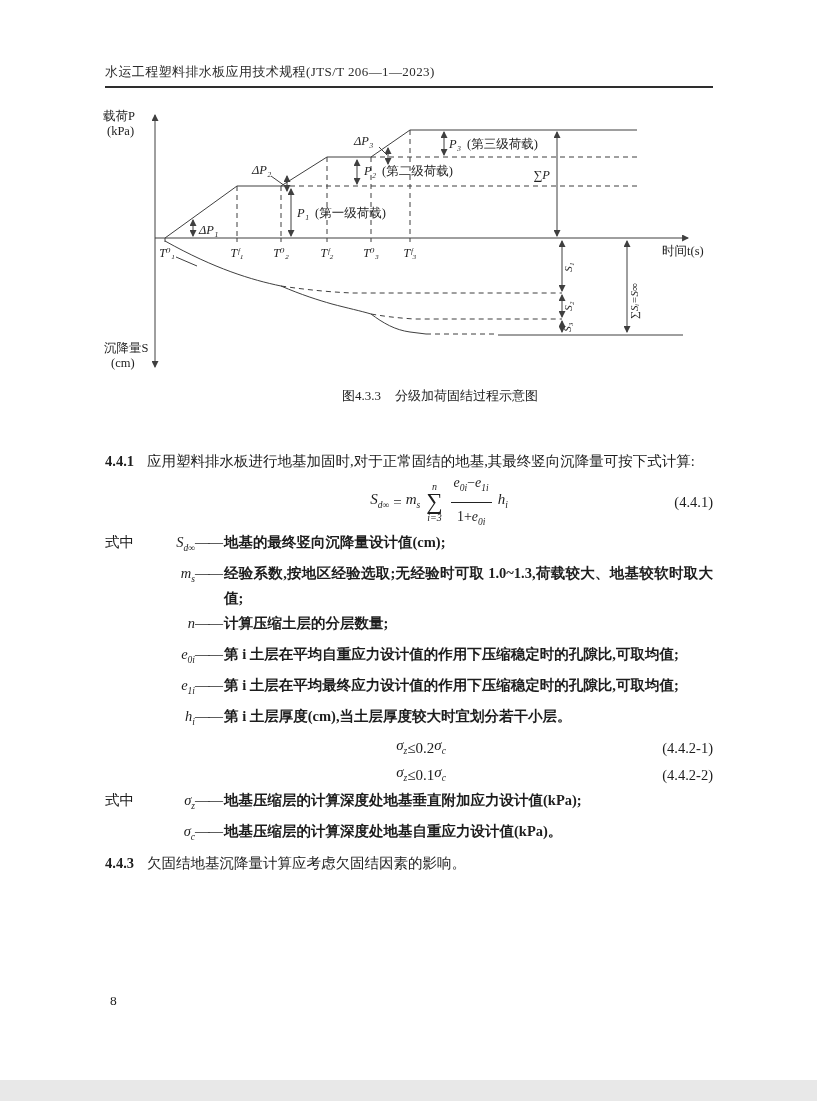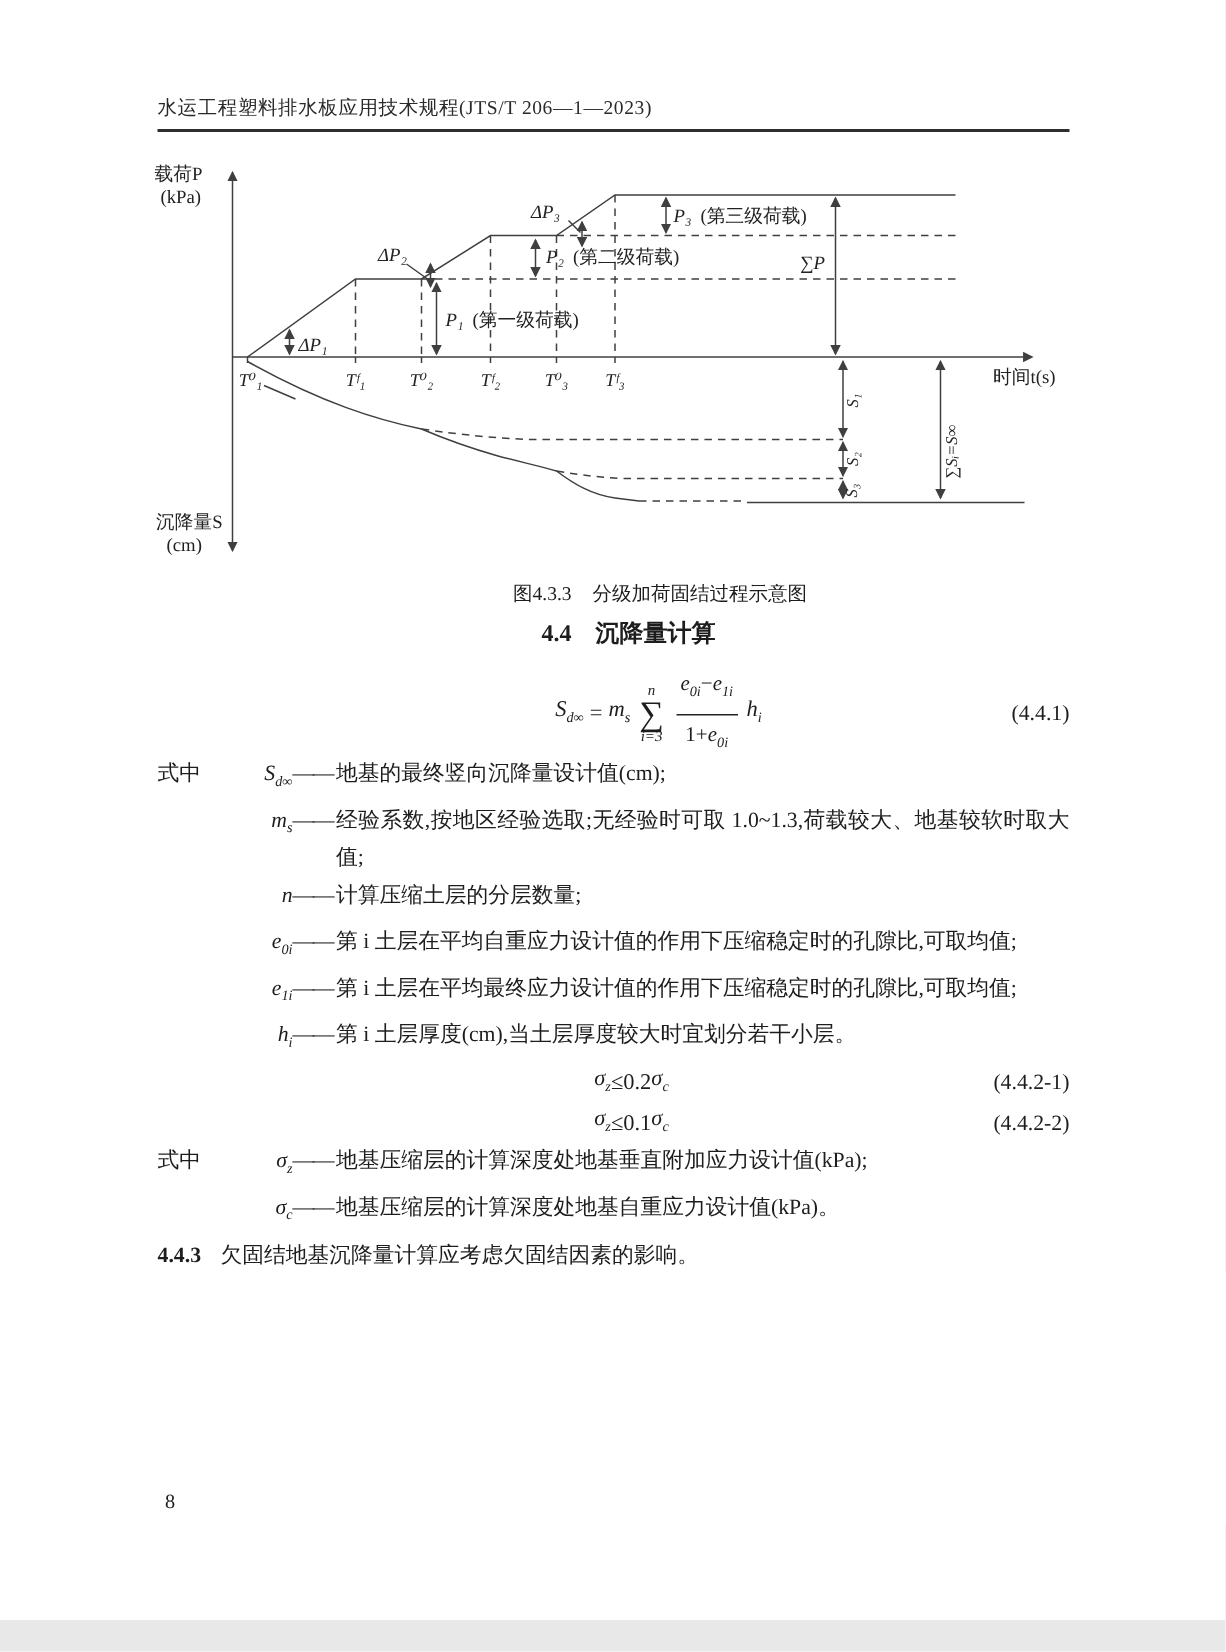--- a/index.html
+++ b/index.html
@@ -36,21 +36,21 @@
   .slim{font-size:10px;font-style:italic;line-height:1.1;}
   .ssym{font-size:23px;line-height:.85;font-style:normal;}
   .frac{display:inline-flex;flex-direction:column;align-items:center;margin:0 2px;font-size:14px;}
   .num{padding:0 3px 1px;border-bottom:1.2px solid #222;}
   .den{padding:1px 3px 0;}
   .feq{display:flex;align-items:center;justify-content:center;height:27px;font-size:15px;padding-left:24px;}
   .wrow{display:flex;line-height:25px;text-align:justify;}
   .wlab{width:42px;flex:none;font-family:Liberation Serif, serif;}
   .wterm{width:48px;flex:none;text-align:right;white-space:nowrap;}
   .wdash{flex:none;letter-spacing:-1px;padding-right:2px;}
-  .wdesc{flex:1;text-align:justify;}
+  .wdesc{flex:1;text-align:justify;font-weight:bold;}
   .gap-top{margin-top:2px;}
   .pageno{position:absolute;left:110px;top:993px;font-size:13.5px;}
 </style>
 </head>
 <body>
 
 <div class="page">
 
   <div class="hdr">水运工程塑料排水板应用技术规程(JTS/T 206—1—2023)</div>
   <div class="hdr-rule"></div>
@@ -137,26 +137,24 @@
     <text class="rot" text-anchor="middle" transform="rotate(-90 572 269)" x="572" y="269">S₁</text>
     <text class="rot" text-anchor="middle" transform="rotate(-90 572 308)" x="572" y="308">S₂</text>
     <text class="rot" text-anchor="middle" transform="rotate(-90 571 329)" x="571" y="329">S₃</text>
     <text class="rot" text-anchor="middle" transform="rotate(-90 638 303)" x="638" y="303">∑Sᵢ=S∞</text>
   </svg>
 
   <div class="caption">
     <span class="cno">图4.3.3</span><span>分级加荷固结过程示意图</span>
   </div>
 
-  <div class="heading">
-    <span class="hno">4.4</span><span>沉降量计算</span>
-  </div>
 
   <div class="body">
 
+    <p class="para"><b class="cnum">4.4.1</b><span>应用塑料排水板进行地基加固时,对于正常固结的地基,其最终竖向沉降量可按下式计算:</span></p>
 
     <div class="eqrow">
       <div class="f441">
         <span class="it"><span>S</span><sub>d∞</sub></span>
         <span>=</span>
         <span class="it"><span>m</span><sub>s</sub></span>
         <span class="bigsum">
           <span class="slim">n</span>
           <span class="ssym">∑</span>
           <span class="slim">i=3</span>

